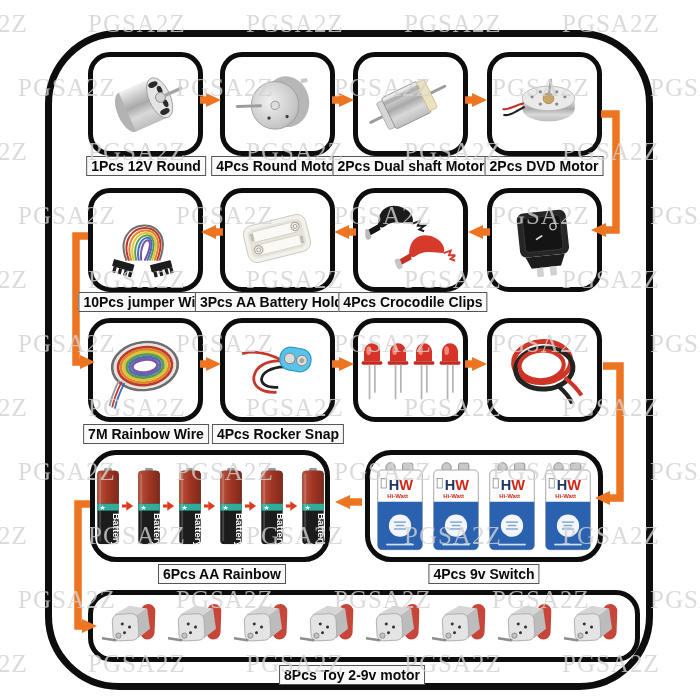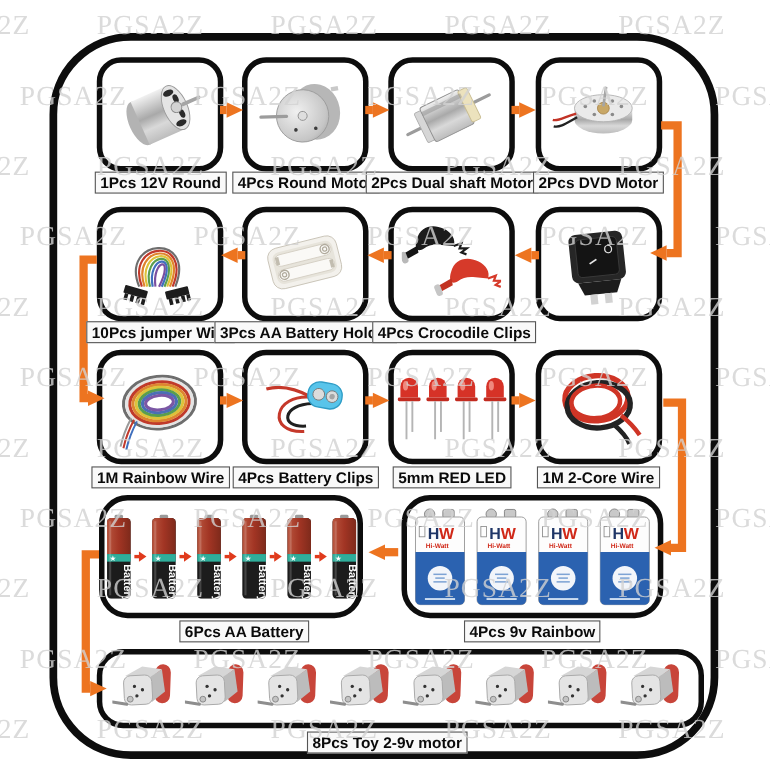--- a/index.html
+++ b/index.html
@@ -355,24 +355,22 @@
         <svg class="led" viewBox="0 0 36 92">
           <use href="#sym-led"></use>
         </svg>
       </div>
   </div>
   <div class="pbox p4 c4 r3">
     <svg class="art" viewBox="0 0 110 110">
         <use href="#sym-corewire"></use>
       </svg>
   </div>
-  <div class="plabel" style="left:146px;top:424px">1M Rainbow Wire</div>
-  <div class="plabel" style="left:278px;top:424px">4Pcs Battery Clips</div>
-  <div class="plabel" style="left:411px;top:424px">5mm RED LED</div>
-  <div class="plabel" style="left:544px;top:424px">1M 2-Core Wire</div>
+  <div class="plabel" style="left:146px;top:424px">7M Rainbow Wire</div>
+  <div class="plabel" style="left:278px;top:424px">4Pcs Rocker Snap</div>
 
   <div class="pbox aa-box">
     <div class="aa-row">
       <div class="aa-unit">
         <svg class="aa" viewBox="0 0 34 100">
             <use href="#sym-aabatt"></use>
           </svg>
         <svg class="mini-arrow" viewBox="0 0 14 14">
           <g fill="#E03A1C">
             <rect x="0" y="5.2" width="5.5" height="3.6"></rect>
@@ -441,22 +439,22 @@
           <use href="#sym-9v"></use>
         </svg>
         <svg class="nv" viewBox="0 0 56 104">
           <use href="#sym-9v"></use>
         </svg>
         <svg class="nv" viewBox="0 0 56 104">
           <use href="#sym-9v"></use>
         </svg>
       </div>
   </div>
-  <div class="plabel" style="left:222px;top:564px">6Pcs AA Battery</div>
-  <div class="plabel" style="left:484px;top:564px">4Pcs 9v Rainbow</div>
+  <div class="plabel" style="left:222px;top:564px">6Pcs AA Rainbow</div>
+  <div class="plabel" style="left:484px;top:564px">4Pcs 9v Switch</div>
 
   <div class="pbox toy-box">
     <div class="toy-row">
       <svg class="toy" viewBox="0 0 70 60">
           <use href="#sym-toymotor"></use>
         </svg>
     <svg class="toy" viewBox="0 0 70 60">
           <use href="#sym-toymotor"></use>
         </svg>
         <svg class="toy" viewBox="0 0 70 60">

